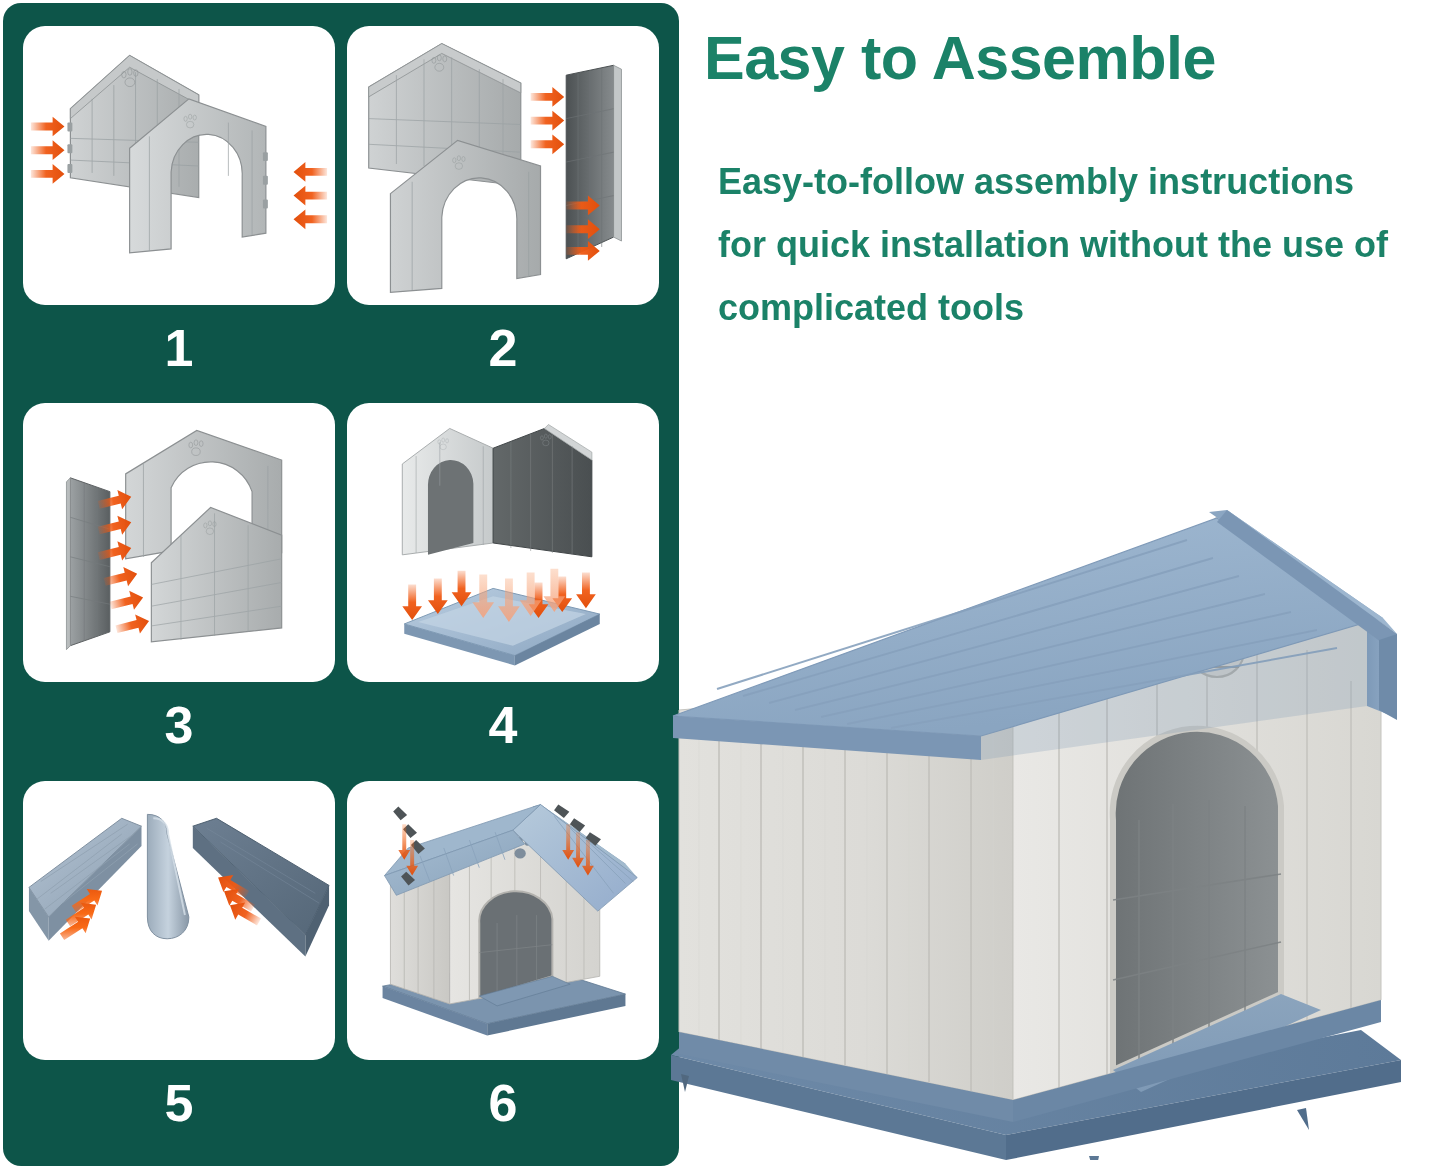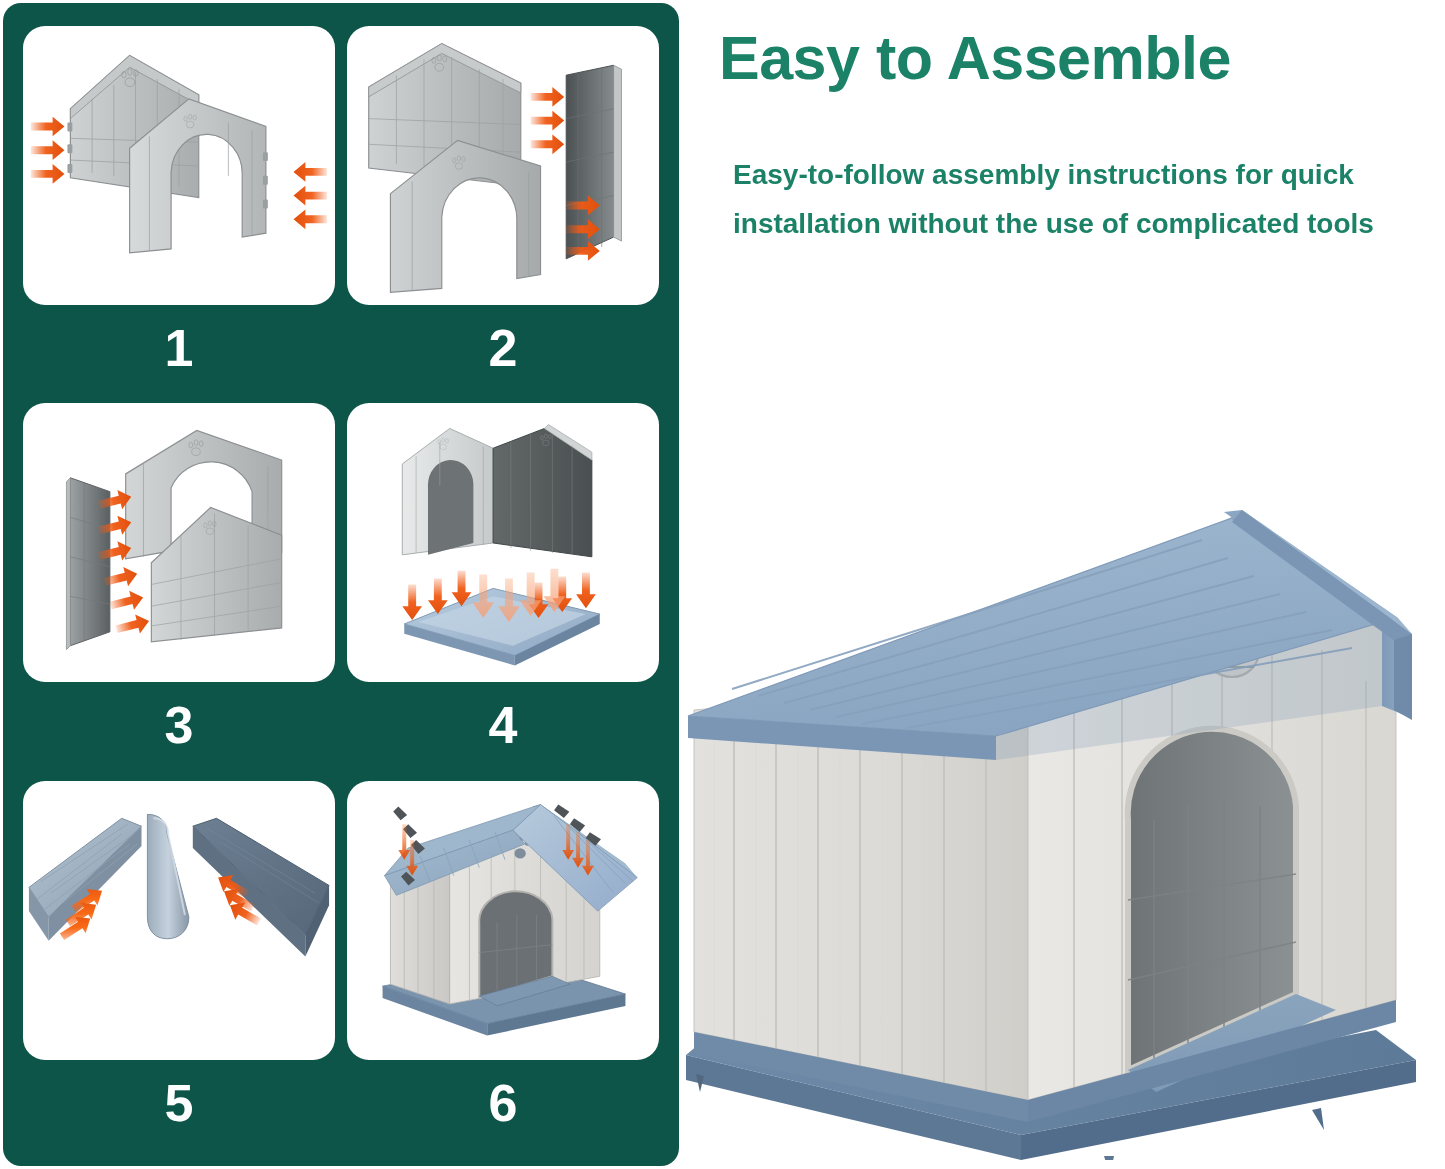--- a/index.html
+++ b/index.html
@@ -44,34 +44,34 @@
     font-size:52px;
     font-weight:bold;
     line-height:1;
     margin-top:17px;
     letter-spacing:0px;
     font-family:"Liberation Sans", sans-serif;
   }
 
   
   #right-col{
-    position:absolute;left:676px;top:0;width:755px;height:1169px;
+    position:absolute;left:661px;top:0;width:755px;height:1169px;
   }
   #headline{
     position:absolute;left:43px;top:26px;width:700px;
     color:#1b8268;
     font-size:61px;font-weight:bold;
     letter-spacing:-0.5px;
     line-height:1.05;
     white-space:nowrap;
   }
   #subcopy{
     position:absolute;left:57px;top:150px;width:680px;
     color:#1b8268;
-    font-size:28px;
+    font-size:36px;
     font-weight:bold;
     line-height:1.75;
   }
   #hero{
     position:absolute;left:0px;top:470px;width:755px;height:690px;
   }
 
   
   .fill-svg{display:block;width:100%;height:100%;}
 </style>

